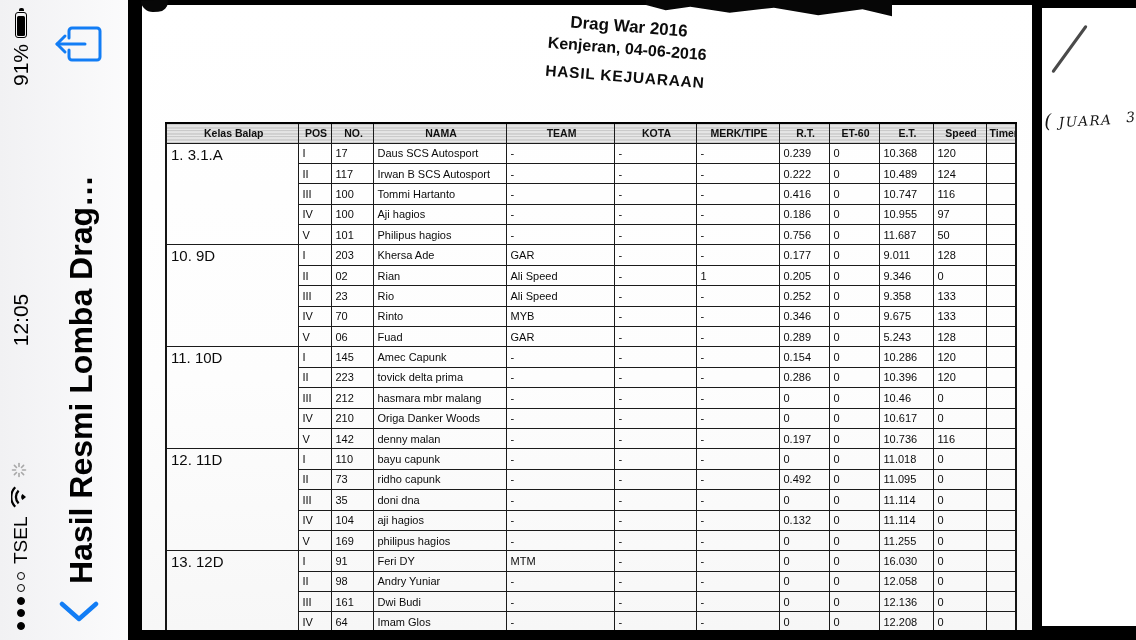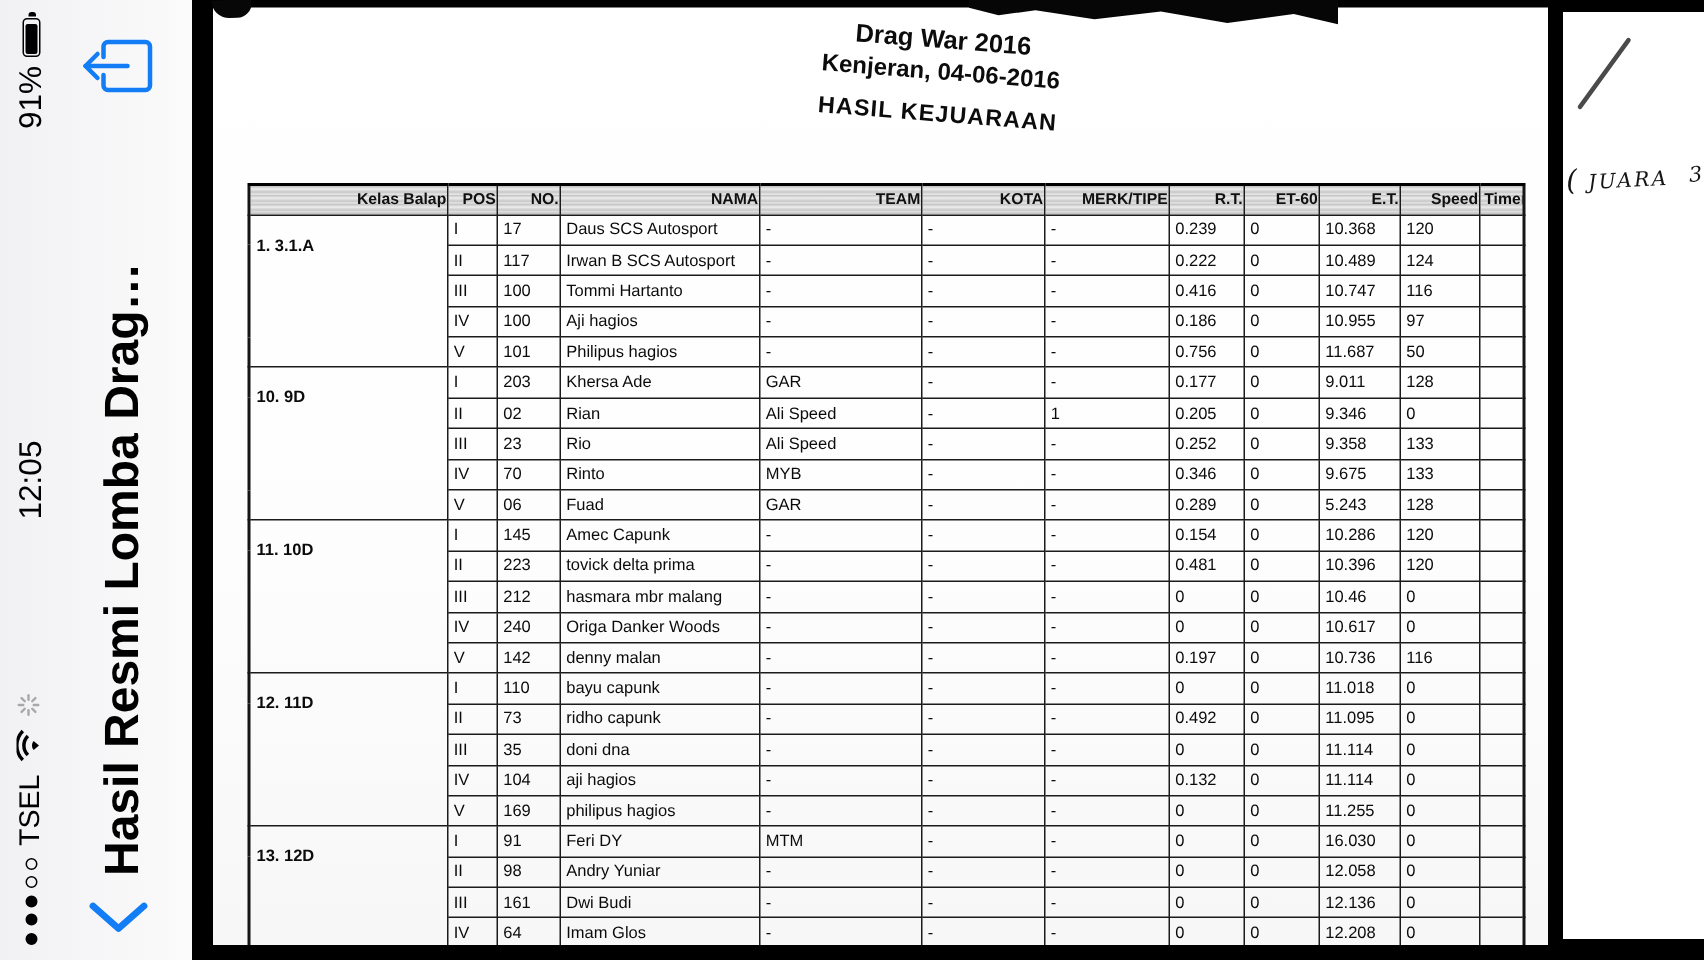--- a/index.html
+++ b/index.html
@@ -42,25 +42,25 @@
 
   .doctitle{position:absolute;left:300px;top:12px;width:370px;text-align:center;
             transform:rotate(4.5deg);color:#0c0c0c;}
   .dt1{font-size:17px;font-weight:700;}
   .dt2{font-size:16px;font-weight:700;margin-top:3px;}
   .dt3{font-size:15.5px;font-weight:700;margin-top:10px;letter-spacing:.8px;}
 
   #tbl{position:absolute;left:23px;top:117px;border-collapse:collapse;table-layout:fixed;
        width:850px;border:2px solid #151515;}
   #tbl th,#tbl td{border:1px solid #1b1b1b;overflow:hidden;white-space:nowrap;box-sizing:border-box;}
-  #tbl th{height:20px;font-size:10.5px;font-weight:700;text-align:right;padding:0 0 0 3px;
+  #tbl th{height:20px;font-size:10.5px;font-weight:700;text-align:center;padding:0 0 0 3px;
           color:#101010;border-top:2px solid #000;
           background:repeating-linear-gradient(180deg,#bdbdbd 0px,#efefef 2px,#c6c6c6 4px,#f3f3f3 6px);}
   #tbl td{height:20.4px;font-size:11px;padding:0 0 0 4px;color:#0b0b0b;vertical-align:middle;}
-  #tbl td.kelas{vertical-align:top;padding-top:14px;font-size:11px;font-weight:700;}
+  #tbl td.kelas{vertical-align:top;padding-top:2px;font-size:15px;font-weight:400;}
 
   
   .penstroke{position:absolute;left:26px;top:12px;width:3px;height:58px;background:#4a4a4a;
              transform:rotate(36deg);border-radius:2px;}
   .hw{position:absolute;left:2px;top:100px;font-family:"DejaVu Serif",serif;font-style:italic;
       font-size:13.5px;letter-spacing:1.5px;transform:rotate(-3deg);color:#151515;white-space:nowrap;}
   .hw .paren{font-size:19px;}
   .hw2{position:absolute;left:84px;top:101px;font-family:"DejaVu Serif",serif;font-style:italic;
        font-size:14px;transform:rotate(-5deg);color:#151515;}
 </style>
@@ -314,42 +314,42 @@
           <td>120</td>
           <td></td>
         </tr>
         <tr>
           <td>II</td>
           <td>223</td>
           <td>tovick delta prima</td>
           <td>-</td>
           <td>-</td>
           <td>-</td>
-          <td>0.481</td>
+          <td>0.286</td>
           <td>0</td>
           <td>10.396</td>
           <td>120</td>
           <td></td>
         </tr>
         <tr>
           <td>III</td>
           <td>212</td>
           <td>hasmara mbr malang</td>
           <td>-</td>
           <td>-</td>
           <td>-</td>
           <td>0</td>
           <td>0</td>
           <td>10.46</td>
           <td>0</td>
           <td></td>
         </tr>
         <tr>
           <td>IV</td>
-          <td>240</td>
+          <td>210</td>
           <td>Origa Danker Woods</td>
           <td>-</td>
           <td>-</td>
           <td>-</td>
           <td>0</td>
           <td>0</td>
           <td>10.617</td>
           <td>0</td>
           <td></td>
         </tr>

